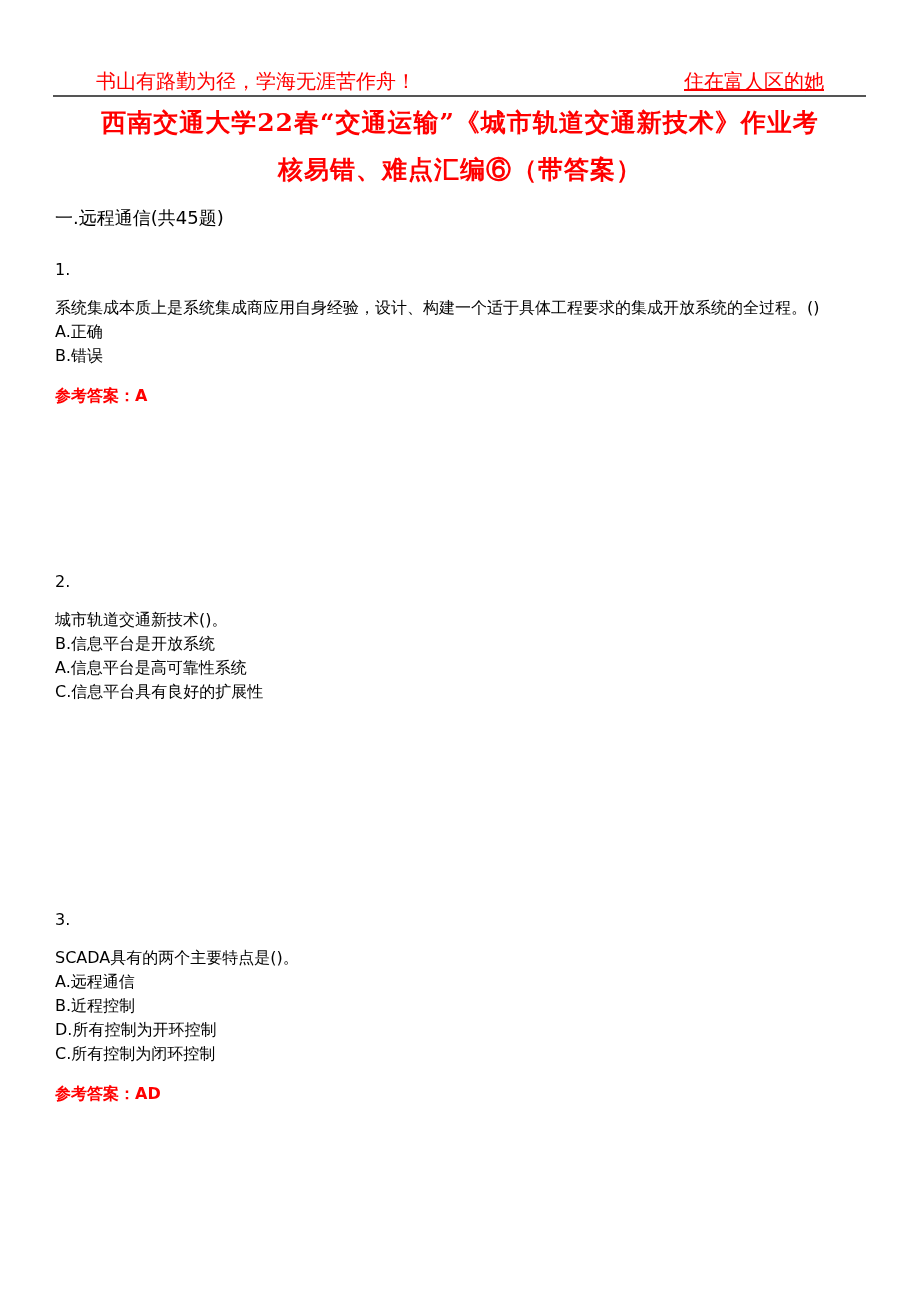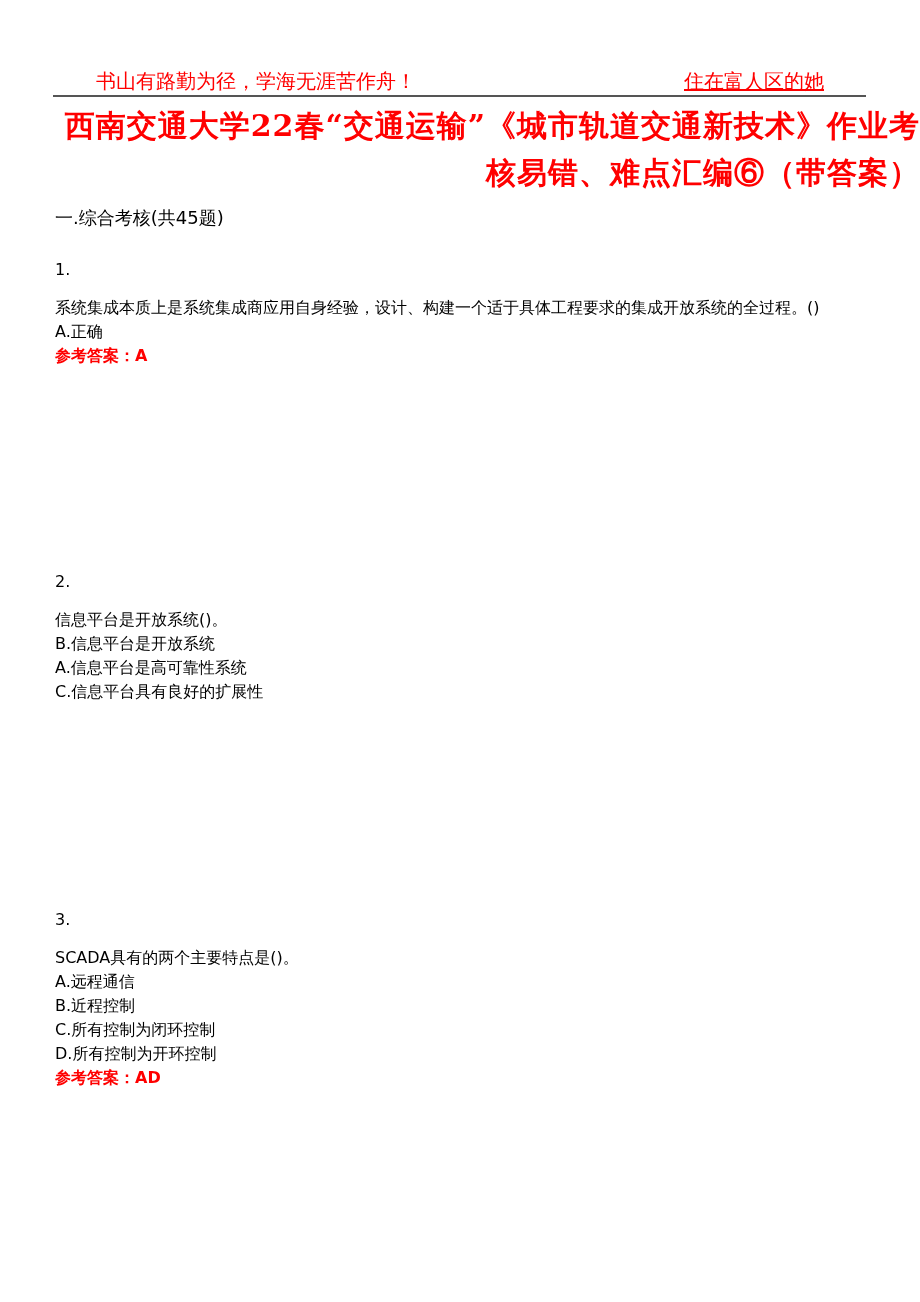--- a/index.html
+++ b/index.html
@@ -2,61 +2,62 @@
 <html><head>
   <meta charset="utf-8">
   <style>
     html, body { margin: 0; padding: 0; background: #ffffff; }
     body { width: 920px; height: 1302px; position: relative; overflow: hidden;
            font-family: "DejaVu Sans", "Liberation Sans", sans-serif; color: #000; }
     .header { position: absolute; left: 53px; top: 64px; width: 813px; height: 32px; }
     .motto { position: absolute; left: 43px; top: 4px; font-size: 20px; color: #ff0000; letter-spacing: 0px; }
     .author { position: absolute; right: 42px; top: 4px; font-size: 20px; color: #ff0000; text-decoration: underline; }
     .header-rule { position: absolute; left: 53px; top: 95px; width: 813px; height: 2px; background: #555; }
-    .title { position: absolute; left: 0; width: 920px; text-align: right; color: #ff0000;
-             font-family: "DejaVu Serif", "Liberation Serif", serif; font-weight: bold; font-size: 30px; letter-spacing: 1px; }
+    .title { position: absolute; left: 0; width: 920px; text-align: center; color: #ff0000;
+             font-family: "DejaVu Serif", "Liberation Serif", serif; font-weight: bold; font-size: 25px; letter-spacing: 1px; }
     .title.l1 { top: 106px; }
     .title.l2 { top: 153px; }
     .section { position: absolute; left: 55px; top: 206px; font-size: 18px; }
     .q { position: absolute; left: 55px; width: 820px; font-size: 16px; line-height: 24px; }
     .qnum { margin-bottom: 14px; }
     .qtext { }
     .opt { }
-    .ans { color: #ff0000; font-weight: bold; font-size: 16px; }
+    .ans { color: #ff0000; font-weight: bold; margin-top: 16px; font-size: 16px; }
   </style>
 </head>
 <body>
 
 <div class="header">
   <span class="motto">书山有路勤为径，学海无涯苦作舟！</span>
   <span class="author">住在富人区的她</span>
 </div>
 <div class="header-rule"></div>
 
 <div class="title l1">西南交通大学22春“交通运输”《城市轨道交通新技术》作业考</div>
 <div class="title l2">核易错、难点汇编⑥（带答案）</div>
 
-<div class="section">一.综合考核(共45题)</div>
+<div class="section">一.远程通信(共45题)</div>
 
 <div class="q" style="top:258px;">
   <div class="qnum">1.</div>
   <div class="qtext">系统集成本质上是系统集成商应用自身经验，设计、构建一个适于具体工程要求的集成开放系统的全过程。()</div>
   <div class="opt">A.正确</div>
+  <div class="opt">B.错误</div>
   <div class="ans">参考答案：A</div>
 </div>
 
 <div class="q" style="top:570px;">
   <div class="qnum">2.</div>
-  <div class="qtext">信息平台是开放系统()。</div>
+  <div class="qtext">城市轨道交通新技术()。</div>
   <div class="opt">B.信息平台是开放系统</div>
   <div class="opt">A.信息平台是高可靠性系统</div>
   <div class="opt">C.信息平台具有良好的扩展性</div>
 </div>
 
 <div class="q" style="top:908px;">
   <div class="qnum">3.</div>
   <div class="qtext">SCADA具有的两个主要特点是()。</div>
   <div class="opt">A.远程通信</div>
   <div class="opt">B.近程控制</div>
+  <div class="opt">D.所有控制为开环控制</div>
   <div class="opt">C.所有控制为闭环控制</div>
-  <div class="opt">D.所有控制为开环控制</div>
   <div class="ans">参考答案：AD</div>
 </div>
 
 </body></html>

